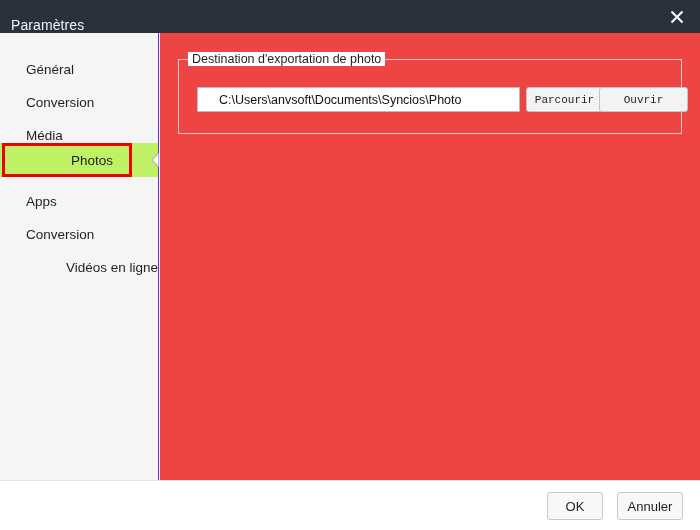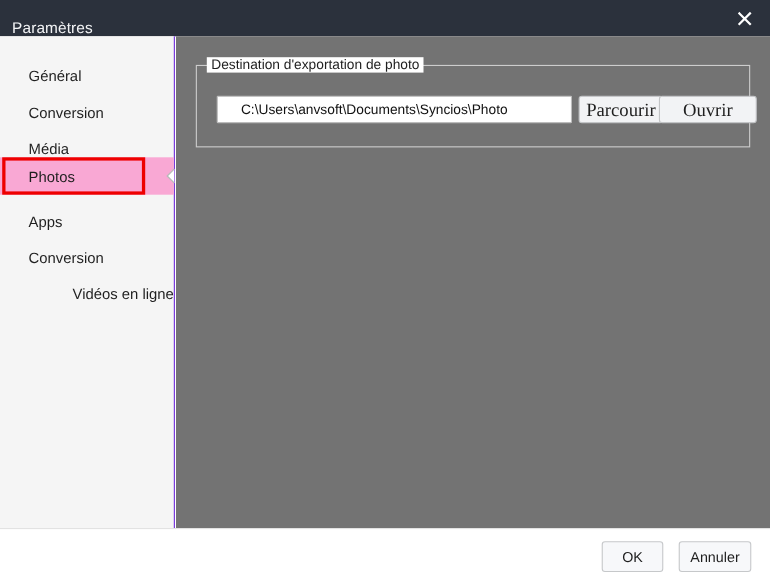--- a/index.html
+++ b/index.html
@@ -75,21 +75,22 @@
     box-sizing: border-box;
     cursor: pointer;
   }
   .nav-label {
     font-size: 13.5px;
     color: #1f1f1f;
     padding-left: 26px;
     white-space: nowrap;
   }
   .nav-item.selected {
-    background: #f9a8d4;
+    background: #bef264;
+    justify-content: center;
   }
   
   .nav-notch {
     position: absolute;
     right: -1px;
     top: 50%;
     margin-top: -7px;
     width: 8px;
     height: 14px;
   }
@@ -106,21 +107,21 @@
     pointer-events: none;
   }
 
   
   .content {
     position: absolute;
     left: 160px;
     top: 33px;
     width: 540px;
     height: 447px;
-    background: #737373;
+    background: #ef4444;
   }
 
   .groupbox {
     position: absolute;
     left: 18px;
     top: 26px;
     width: 504px;
     height: 75px;
     border: 1px solid #cdcdcd;
     box-sizing: border-box;
@@ -153,22 +154,22 @@
     border-radius: 1px;
   }
 
   .gbutton {
     position: absolute;
     top: 27px;
     height: 25px;
     background: #f2f3f5;
     border: 1px solid #c2c4c6;
     border-radius: 3px;
-    font-family: Liberation Serif, serif;
-    font-size: 17px;
+    font-family: Liberation Mono, monospace;
+    font-size: 11px;
     color: #1f1f1f;
     cursor: pointer;
     padding: 0;
   }
   .btn-browse { left: 347px; width: 77px; }
   .btn-open   { left: 420px; width: 89px; }
 
   
   .footer {
     position: absolute;

